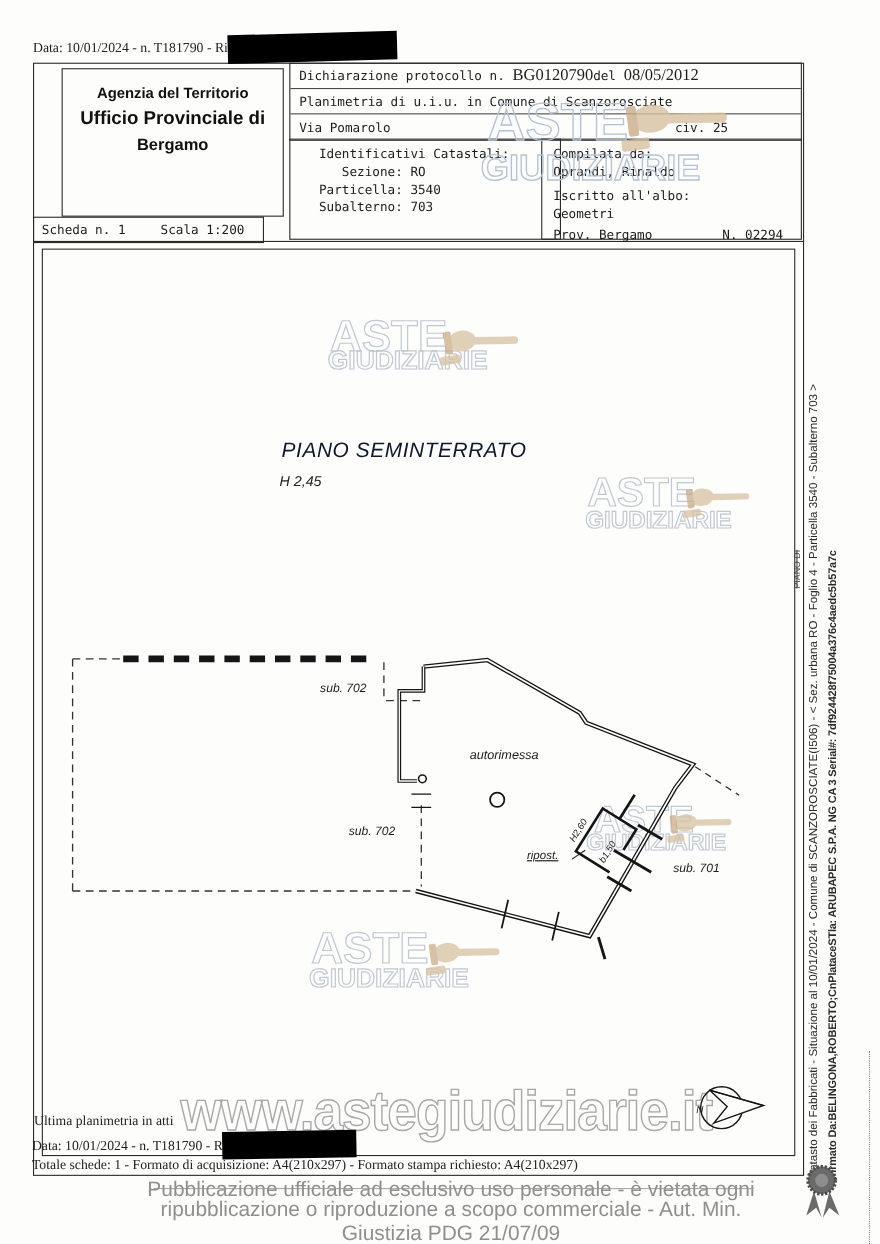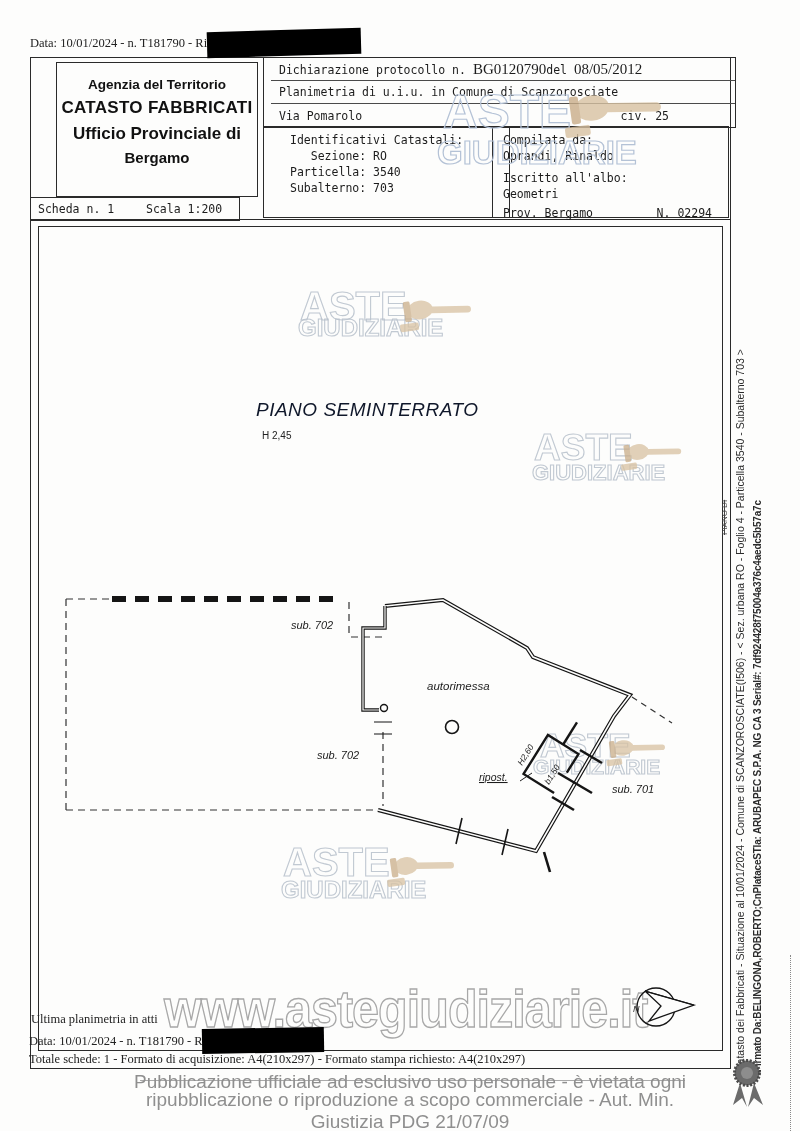--- a/index.html
+++ b/index.html
@@ -13,35 +13,35 @@
   .pre{white-space:pre;}
   
   .frame{position:absolute;border:1px solid #2a2a2a;}
   .box{position:absolute;border:1px solid #2a2a2a;background:transparent;}
   
   .agency{left:56px;top:62px;width:200px;height:133px;text-align:center;font-weight:bold;color:#111;}
   .agency .l1{font-size:13.5px;margin-top:14px;}
   .agency .l2{font-size:17px;margin-top:6px;letter-spacing:.3px;}
   .agency .l3{font-size:17px;margin-top:6px;}
   .agency .l4{font-size:15px;margin-top:5px;}
-  .decl{left:263px;top:57px;width:464px;height:69px;padding-left:7px;}
+  .decl{left:263px;top:57px;width:464px;height:69px;}
   .decl-row{position:relative;height:22px;line-height:22px;font-size:11.5px;padding-left:8px;border-bottom:1px solid #4a4a4a;}
   .decl-row:last-child{border-bottom:none;height:24px;line-height:24px;}
   .proto{font-family:"Liberation Serif",serif;font-size:15px;}
   .civ{position:absolute;right:66px;top:0;}
   .idbox{left:263px;top:126px;width:229px;height:85px;}
   .cpbox{left:492px;top:126px;width:235px;height:85px;}
   .idbox .ln,.cpbox .ln{font-size:11.5px;line-height:16px;padding-left:10px;}
   .cpbox .blank{height:6px;}
   .provrow{display:flex;justify-content:space-between;padding:0 16px 0 10px;font-size:11.5px;margin-top:4px;}
   .schedabox{left:30px;top:197px;width:208px;height:22px;display:flex;font-size:11.5px;line-height:22px;}
   .schedabox .a{padding-left:7px;width:108px;}
   
   .floor-title{left:256px;top:399px;font-size:19px;font-style:italic;letter-spacing:.5px;color:#0f172a;}
-  .floor-h{left:262px;top:430px;font-size:10px;color:#222;}
+  .floor-h{left:254px;top:430px;font-size:13px;font-style:italic;color:#222;}
   
   .wm{position:absolute;font-weight:bold;color:transparent;white-space:nowrap;z-index:2;
       font-family:"Liberation Sans",sans-serif;transform-origin:left top;}
   .wm.blue{-webkit-text-stroke:1.2px #b4c2d6;}
   .wm.gray{-webkit-text-stroke:1.1px #b7c0cb;opacity:.85;}
   .wm.site{-webkit-text-stroke:1.3px #a8a8a8;letter-spacing:-1px;transform:scaleX(.95);}
   
   .vside{position:absolute;transform-origin:left top;transform:rotate(-90deg);white-space:nowrap;
          font-size:10.5px;color:#2b2b2b;}
   .vside.bold{font-weight:bold;letter-spacing:-.2px;}
@@ -63,21 +63,20 @@
 <div class="redact" style="left:207px;top:30px;width:154px;height:26px;transform:rotate(-1.6deg);"></div>
 
 <div class="frame" style="left:30px;top:57px;width:699px;height:1010px;"></div>
 
 <div class="frame" style="left:38px;top:226px;width:683px;height:823px;"></div>
 
 <div class="abs" style="left:30px;top:219px;width:700px;height:1px;background:#2a2a2a;"></div>
 
 <div class="box agency">
   <div class="l1">Agenzia del Territorio</div>
-  <div class="l2">CATASTO FABBRICATI</div>
   <div class="l3">Ufficio Provinciale di</div>
   <div class="l4">Bergamo</div>
 </div>
 
 <div class="box decl mono">
   <div class="decl-row">
     <span>Dichiarazione protocollo n.</span>
     <span class="proto">BG0120790</span><span>del</span>
     <span class="proto">08/05/2012</span>
   </div>

